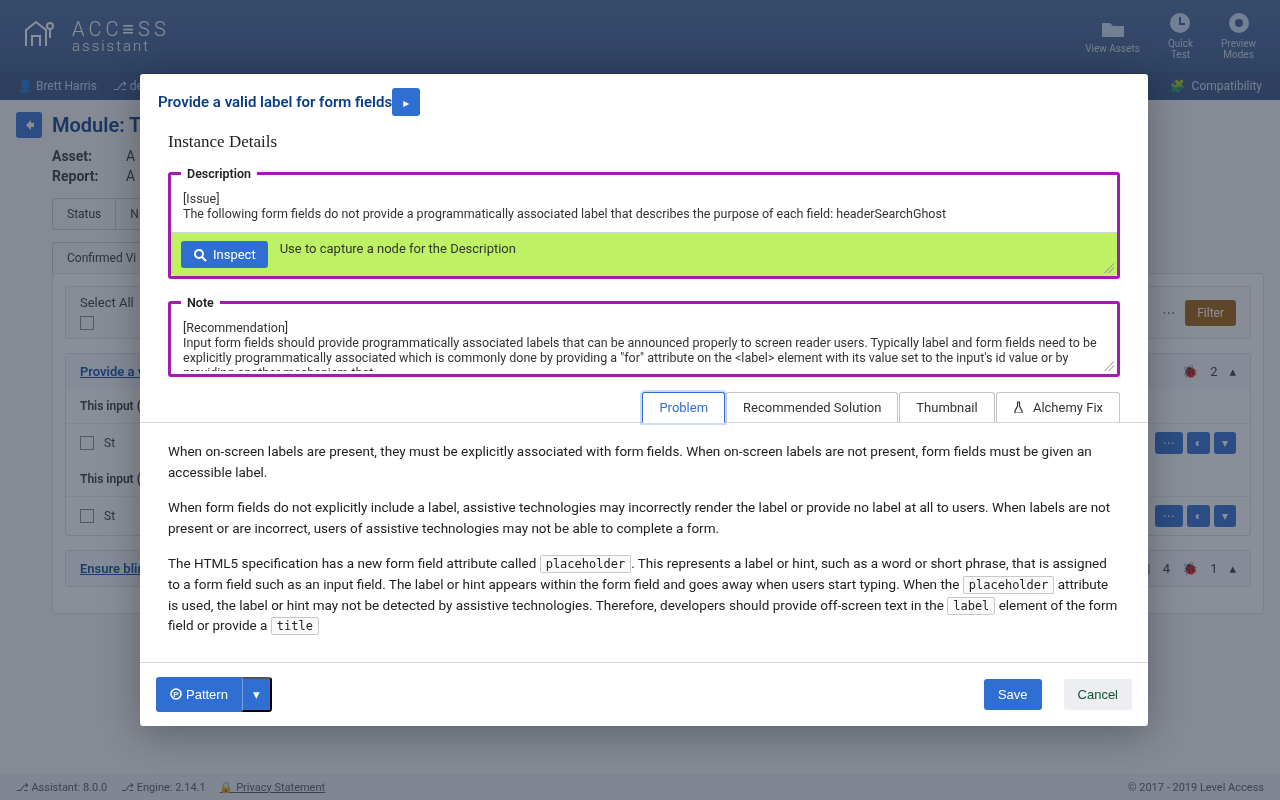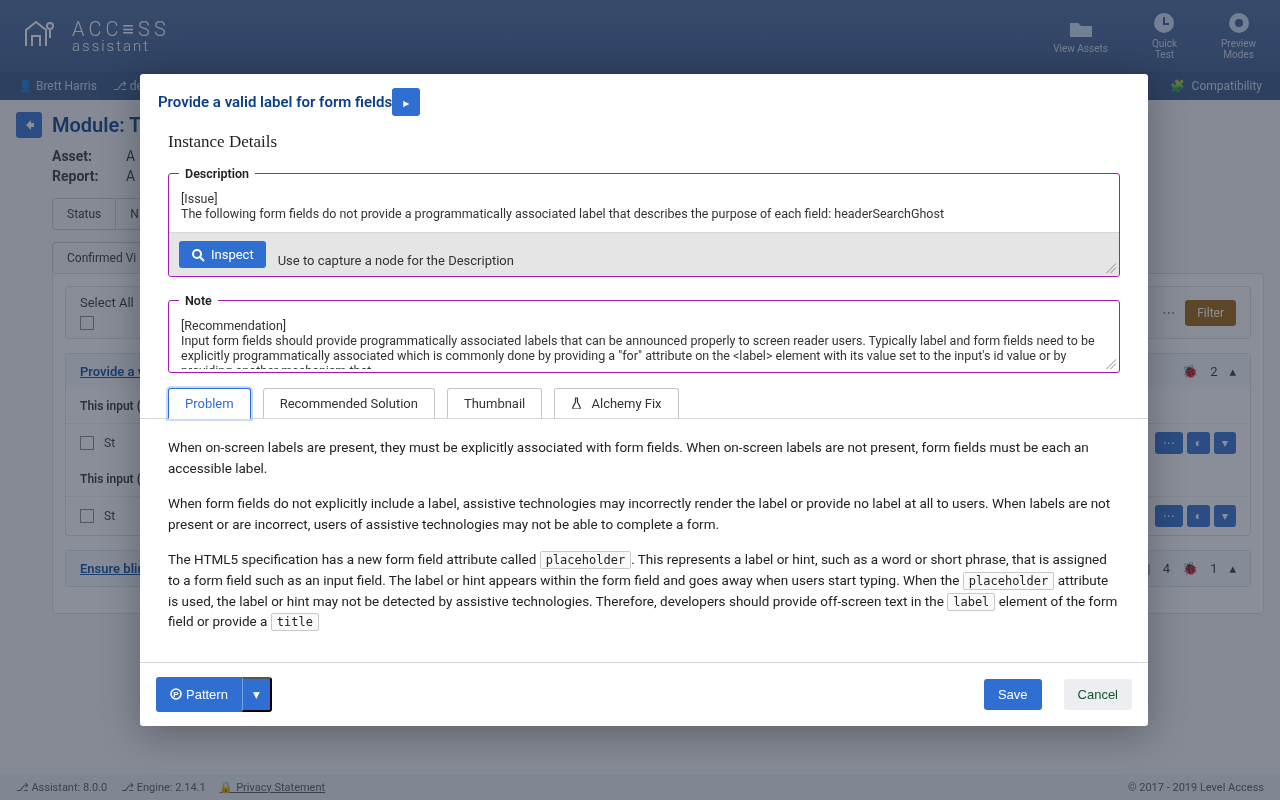--- a/index.html
+++ b/index.html
@@ -22,21 +22,21 @@
     height: 72px;
     display:flex; align-items:center; padding: 0 24px 0 18px;
     gap: 16px;
   }
   .logo { display:flex; align-items:center; gap:10px; }
   .logo .icon { width:44px; height:44px; display:flex; align-items:center; justify-content:center; }
   .logo .text { line-height:1; }
   .logo .text .t1 { font-size:20px; letter-spacing:4px; font-weight:300;}
   .logo .text .t2 { font-size:15px; letter-spacing:2px; font-weight:300;}
   .header-spacer { flex:1; }
-  .header-actions { display:flex; gap:44px; align-items:center; }
+  .header-actions { display:flex; gap:28px; align-items:center; }
   .header-actions .act { text-align:center; font-size:10px; color:#d0dcea; line-height:1.1;}
   .header-actions .act svg { display:block; margin: 0 auto 4px;}
   .subheader { background:#345382; color:#c7d6ea; height:28px; display:flex; align-items:center; padding:0 18px; font-size:12px; gap:16px;}
   .subheader .right { margin-left:auto; display:flex; align-items:center; gap:6px; color:#d0dcea;}
   .content { padding: 12px 16px; position:relative;}
   .page-title-row { display:flex; align-items:center; gap:10px; }
   .back-btn { width:26px; height:26px; background:#2f6fd1; border-radius:3px; display:flex; align-items:center; justify-content:center;}
   .page-title { color:#0b3e8a; font-size:20px; font-weight:600;}
   .meta-row { display:flex; gap:16px; margin: 10px 0 0 36px; font-size:14px;}
   .meta-row .lbl { font-weight:700; width:58px;}
@@ -65,32 +65,32 @@
   .modal {
     position:absolute; left:140px; right:132px; top:74px; bottom:74px;
     background:#fff; border-radius:3px; box-shadow: 0 8px 40px rgba(0,0,0,0.3);
     display:flex; flex-direction:column;
   }
   .modal-head { display:flex; align-items:center; justify-content:flex-start; padding:14px 18px 10px;}
   .modal-head h2 { color:#0b3e8a; font-size:15px; font-weight:600;}
   .modal-head .collapse-btn { width:28px; height:28px; background:#2f6fd1; border-radius:3px; display:flex; align-items:center; justify-content:center;}
   .modal-body { padding: 2px 28px 8px 28px; overflow:auto; flex:1;}
   .section-title { font-size:17px; font-weight:500; margin: 4px 0 14px; color:#222;font-family:Liberation Serif, serif;}
-  fieldset.group { border:1px solid #a21caf; border-radius:3px; padding:0; margin-bottom:16px; position:relative;}
+  fieldset.group { border:3px solid #a21caf; border-radius:3px; padding:0; margin-bottom:16px; position:relative;}
   fieldset.group > legend { font-size:12.5px; font-weight:600; padding:0 6px; margin-left:10px; color:#222;}
   .textarea {
     width:100%; border:none; resize:none; padding:10px 12px 6px; font-family:inherit; font-size:12.5px; color:#333;
     min-height:48px; outline:none; background:transparent;
   }
-  .insp-bar { display:flex; align-items:flex-end; gap:12px; border-top:1px solid #d6d6d6; background:#e5e5e5; padding:8px 10px; border-radius:0 0 3px 3px;}
+  .insp-bar { display:flex; align-items:flex-start; gap:12px; border-top:1px solid #d6d6d6; background:#bef264; padding:8px 10px; border-radius:0 0 3px 3px;}
   .insp-btn { background:#2f6fd1; color:#fff; border-radius:3px; font-size:13px; padding:6px 12px; display:flex; align-items:center; gap:6px;}
   .insp-hint { font-size:13px; color:#333;}
   .resize-notch { position:absolute; right:3px; bottom:3px; width:10px; height:10px; opacity:.5;
     background: linear-gradient(135deg, transparent 50%, #888 50% 58%, transparent 58% 70%, #888 70% 78%, transparent 78%);}
-  .modal-tabs { display:flex; gap:12px; border-bottom:1px solid #d6d6d6; margin: -2px -28px 0; padding: 0 28px;}
+  .modal-tabs { display:flex; gap:1px; border-bottom:1px solid #d6d6d6; margin: -2px -28px 0; padding: 0 28px; justify-content: flex-end;}
   .mtab {
     border:1px solid #c5c5c5; border-bottom-color:#d6d6d6; border-radius:3px 3px 0 0;
     padding:7px 16px; font-size:13px; background:#fff; cursor:pointer; position:relative; top:1px;
   }
   .mtab.active { color:#2f6fd1; border-color:#2f6fd1; box-shadow: 0 0 0 2px rgba(47,111,209,.25); background:#fff; border-bottom-color:#fff;}
   .mtab .flask { margin-right:6px;}
   .tab-content { padding:18px 0 6px; font-size:13.5px; line-height:1.55; color:#222;}
   .tab-content p { margin-bottom:14px;}
   code.inline { font-family: ui-monospace, Menlo, Consolas, monospace; font-size:12px; border:1px solid #c8c8c8; padding:1px 5px; border-radius:2px; background:#fafafa;}
   .modal-divider { height:1px; background:#d6d6d6; margin: 0;}
@@ -299,21 +299,21 @@
       <div class="mtab">
         <span class="flask">
           <svg width="11" height="12" viewBox="0 0 11 12" style="vertical-align:-1px">
               <path fill="none" stroke="#333" stroke-width="1.2" d="M4 1h3M4.5 1v4L2 10a1.5 1.5 0 0 0 1.3 2.2h4.4A1.5 1.5 0 0 0 9 10L6.5 5V1"></path>
             </svg>
         </span><span>Alchemy Fix</span>
       </div>
     </div>
 
     <div class="tab-content">
-      <p>When on-screen labels are present, they must be explicitly associated with form fields. When on-screen labels are not present, form fields must be each an accessible label.</p>
+      <p>When on-screen labels are present, they must be explicitly associated with form fields. When on-screen labels are not present, form fields must be given an accessible label.</p>
       <p>When form fields do not explicitly include a label, assistive technologies may incorrectly render the label or provide no label at all to users. When labels are not present or are incorrect, users of assistive technologies may not be able to complete a form.</p>
       <p>
         <span>The HTML5 specification has a new form field attribute called </span><code class="inline">placeholder</code><span>. This represents a label or hint, such as a word or short phrase, that is assigned to a form field such as an input field. The label or hint appears within the form field and goes away when users start typing. When the </span><code class="inline">placeholder</code><span> attribute is used, the label or hint may not be detected by assistive technologies. Therefore, developers should provide off-screen text in the </span><code class="inline">label</code><span> element of the form field or provide a </span><code class="inline">title</code>
       </p>
     </div>
   </div>
 
   <div class="modal-divider"></div>
 
   <div class="modal-foot">

